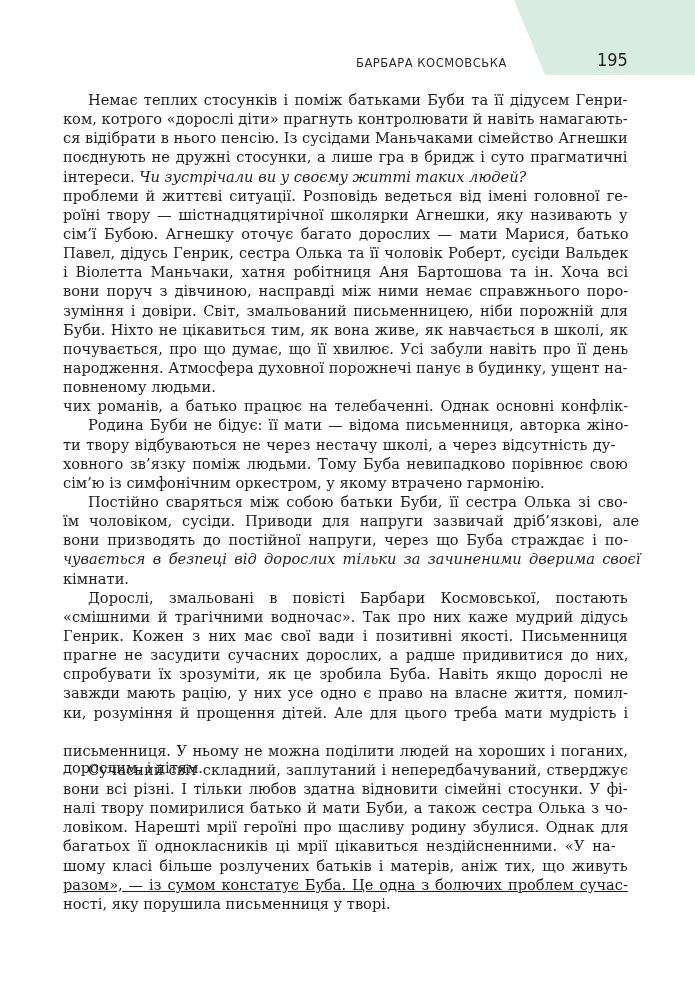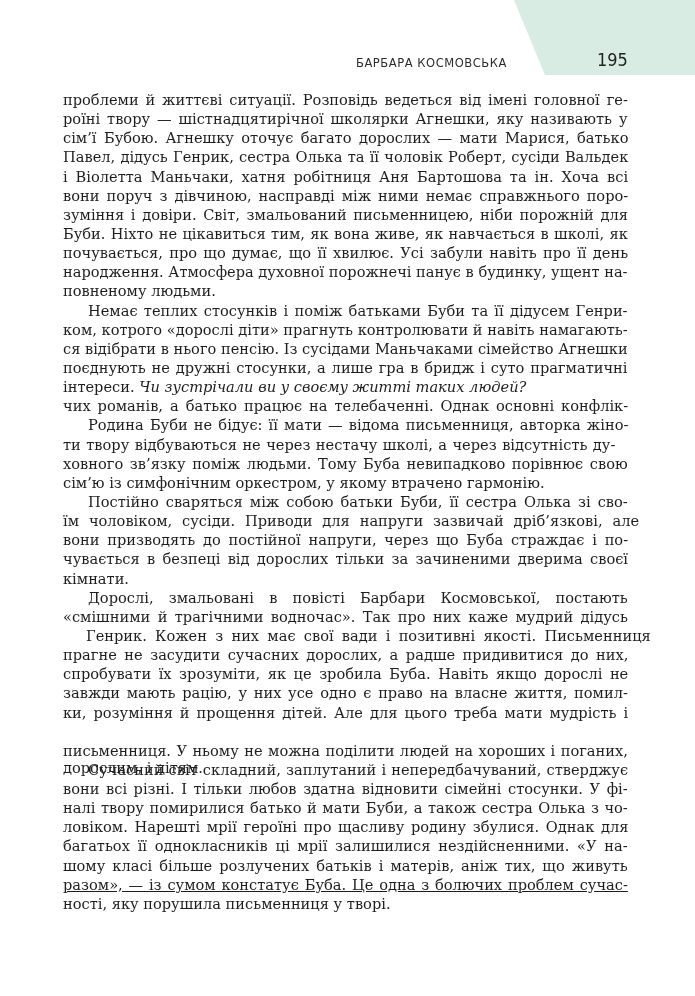--- a/index.html
+++ b/index.html
@@ -85,73 +85,73 @@
 </head>
 <body>
 
 <div class="header-band"></div>
 <div class="running-head">БАРБАРА КОСМОВСЬКА</div>
 <div class="page-number">195</div>
 
 <div class="text-column">
 
   <div class="para-block">
+    <span class="line indent"><span class="inner" style="white-space: nowrap; width: auto; word-spacing: 1.6px;">Немає теплих стосунків і поміж батьками Буби та її дідусем Генри-</span></span>
+    <span class="line"><span class="inner" style="white-space: nowrap; width: auto; word-spacing: 0px;">ком, котрого «дорослі діти» прагнуть контролювати й навіть намагають-</span></span>
+    <span class="line"><span class="inner" style="white-space: nowrap; width: auto; transform: scaleX(0.998233); transform-origin: left center;">ся відібрати в нього пенсію. Із сусідами Маньчаками сімейство Агнешки</span></span>
+    <span class="line"><span class="inner" style="white-space: nowrap; width: auto; word-spacing: 1.18182px;">поєднують не дружні стосунки, а лише гра в бридж і суто прагматичні</span></span>
+    <span class="line last"><span class="inner" style="white-space: nowrap; width: auto;"><span>інтереси. </span><span class="italic">Чи зустрічали ви у своєму житті таких людей?</span></span></span>
+  </div>
+
+  <div class="para-block">
     <span class="line"><span class="inner" style="white-space: nowrap; width: auto; word-spacing: 2.22222px;">проблеми й життєві ситуації. Розповідь ведеться від імені головної ге-</span></span>
     <span class="line"><span class="inner" style="white-space: nowrap; width: auto; word-spacing: 2.25px;">роїні твору — шістнадцятирічної школярки Агнешки, яку називають у</span></span>
     <span class="line"><span class="inner" style="white-space: nowrap; width: auto; word-spacing: 2.77778px;">сім’ї Бубою. Агнешку оточує багато дорослих — мати Марися, батько</span></span>
     <span class="line"><span class="inner" style="white-space: nowrap; width: auto; word-spacing: 0.6px;">Павел, дідусь Генрик, сестра Олька та її чоловік Роберт, сусіди Вальдек</span></span>
     <span class="line"><span class="inner" style="white-space: nowrap; width: auto; word-spacing: 3.3px;">і Віолетта Маньчаки, хатня робітниця Аня Бартошова та ін. Хоча всі</span></span>
     <span class="line"><span class="inner" style="white-space: nowrap; width: auto; word-spacing: 2.33333px;">вони поруч з дівчиною, насправді між ними немає справжнього поро-</span></span>
     <span class="line"><span class="inner" style="white-space: nowrap; width: auto; word-spacing: 2px;">зуміння і довіри. Світ, змальований письменницею, ніби порожній для</span></span>
     <span class="line"><span class="inner" style="white-space: nowrap; width: auto; word-spacing: 0.75px;">Буби. Ніхто не цікавиться тим, як вона живе, як навчається в школі, як</span></span>
     <span class="line"><span class="inner" style="white-space: nowrap; width: auto; word-spacing: 1.66667px;">почувається, про що думає, що її хвилює. Усі забули навіть про її день</span></span>
     <span class="line"><span class="inner" style="white-space: nowrap; width: auto; transform: scaleX(0.998233); transform-origin: left center;">народження. Атмосфера духовної порожнечі панує в будинку, ущент на-</span></span>
     <span class="line last"><span class="inner" style="white-space: nowrap; width: auto;">повненому людьми.</span></span>
   </div>
 
   <div class="para-block">
-    <span class="line indent"><span class="inner" style="white-space: nowrap; width: auto; word-spacing: 1.6px;">Немає теплих стосунків і поміж батьками Буби та її дідусем Генри-</span></span>
-    <span class="line"><span class="inner" style="white-space: nowrap; width: auto; word-spacing: 0px;">ком, котрого «дорослі діти» прагнуть контролювати й навіть намагають-</span></span>
-    <span class="line"><span class="inner" style="white-space: nowrap; width: auto; transform: scaleX(0.998233); transform-origin: left center;">ся відібрати в нього пенсію. Із сусідами Маньчаками сімейство Агнешки</span></span>
-    <span class="line"><span class="inner" style="white-space: nowrap; width: auto; word-spacing: 1.18182px;">поєднують не дружні стосунки, а лише гра в бридж і суто прагматичні</span></span>
-    <span class="line last"><span class="inner" style="white-space: nowrap; width: auto;"><span>інтереси. </span><span class="italic">Чи зустрічали ви у своєму житті таких людей?</span></span></span>
-  </div>
-
-  <div class="para-block">
     <span class="line"><span class="inner" style="white-space: nowrap; width: auto; word-spacing: 2.33333px;">чих романів, а батько працює на телебаченні. Однак основні конфлік-</span></span>
     <span class="line indent"><span class="inner" style="white-space: nowrap; width: auto; word-spacing: 1.5px;">Родина Буби не бідує: її мати — відома письменниця, авторка жіно-</span></span>
     <span class="line"><span class="inner" style="white-space: nowrap; width: auto; word-spacing: 0.8px;">ти твору відбуваються не через нестачу школі, а через відсутність ду-</span></span>
     <span class="line"><span class="inner" style="white-space: nowrap; width: auto; word-spacing: 2px;">ховного зв’язку поміж людьми. Тому Буба невипадково порівнює свою</span></span>
     <span class="line last"><span class="inner" style="white-space: nowrap; width: auto;">сім’ю із симфонічним оркестром, у якому втрачено гармонію.</span></span>
   </div>
 
   <div class="para-block">
     <span class="line indent"><span class="inner" style="white-space: nowrap; width: auto; word-spacing: 2.4px;">Постійно сваряться між собою батьки Буби, її сестра Олька зі сво-</span></span>
     <span class="line"><span class="inner" style="white-space: nowrap; width: auto; word-spacing: 5.25px;">їм чоловіком, сусіди. Приводи для напруги зазвичай дріб’язкові, але</span></span>
     <span class="line"><span class="inner" style="white-space: nowrap; width: auto; word-spacing: 3.1px;">вони призводять до постійної напруги, через що Буба страждає і по-</span></span>
-    <span class="line"><span class="inner" style="white-space: nowrap; width: auto; word-spacing: 2.66667px;">чувається в безпеці від дорослих тільки за зачиненими дверима своєї</span></span>
+    <span class="line"><span class="inner" style="white-space: nowrap; width: auto; word-spacing: 2.66667px; font-style: italic;">чувається в безпеці від дорослих тільки за зачиненими дверима своєї</span></span>
     <span class="line last"><span class="inner" style="white-space: nowrap; width: auto;">кімнати.</span></span>
   </div>
 
   <div class="para-block">
     <span class="line indent"><span class="inner" style="white-space: nowrap; width: auto; word-spacing: 10.5px;">Дорослі, змальовані в повісті Барбари Космовської, постають</span></span>
     <span class="line"><span class="inner" style="white-space: nowrap; width: auto; word-spacing: 2.77778px;">«смішними й трагічними водночас». Так про них каже мудрий дідусь</span></span>
-    <span class="line"><span class="inner" style="white-space: nowrap; width: auto; word-spacing: 3.6px; margin-left: 23px;">Генрик. Кожен з них має свої вади і позитивні якості. Письменниця</span></span>
+    <span class="line"><span class="inner" style="white-space: nowrap; width: auto; word-spacing: 3.6px;">Генрик. Кожен з них має свої вади і позитивні якості. Письменниця</span></span>
     <span class="line"><span class="inner" style="white-space: nowrap; width: auto; word-spacing: 2.88889px;">прагне не засудити сучасних дорослих, а радше придивитися до них,</span></span>
     <span class="line"><span class="inner" style="white-space: nowrap; width: auto; word-spacing: 2.9px;">спробувати їх зрозуміти, як це зробила Буба. Навіть якщо дорослі не</span></span>
     <span class="line"><span class="inner" style="white-space: nowrap; width: auto; word-spacing: 2.08333px;">завжди мають рацію, у них усе одно є право на власне життя, помил-</span></span>
     <span class="line"><span class="inner" style="white-space: nowrap; width: auto; word-spacing: 2.36364px;">ки, розуміння й прощення дітей. Але для цього треба мати мудрість і</span></span>
     <span class="line last"><span class="inner" style="white-space: nowrap; width: auto; margin-top: 36px;">дорослим, і дітям.</span></span>
   </div>
 
   <div class="para-block">
     <span class="line"><span class="inner" style="white-space: nowrap; width: auto; word-spacing: 0.8px;">письменниця. У ньому не можна поділити людей на хороших і поганих,</span></span>
     <span class="line indent"><span class="inner" style="white-space: nowrap; width: auto; word-spacing: 0.5px;">Сучасний світ складний, заплутаний і непередбачуваний, стверджує</span></span>
     <span class="line"><span class="inner" style="white-space: nowrap; width: auto; word-spacing: 1.90909px;">вони всі різні. І тільки любов здатна відновити сімейні стосунки. У фі-</span></span>
     <span class="line"><span class="inner" style="white-space: nowrap; width: auto; word-spacing: 0.916667px;">налі твору помирилися батько й мати Буби, а також сестра Олька з чо-</span></span>
     <span class="line"><span class="inner" style="white-space: nowrap; width: auto; word-spacing: 2px;">ловіком. Нарешті мрії героїні про щасливу родину збулися. Однак для</span></span>
-    <span class="line"><span class="inner" style="white-space: nowrap; width: auto; word-spacing: 3.125px;">багатьох її однокласників ці мрії залишилися нездійсненними. «У на-</span></span>
+    <span class="line"><span class="inner" style="white-space: nowrap; width: auto; word-spacing: 3.125px;">багатьох її однокласників ці мрії цікавиться нездійсненними. «У на-</span></span>
     <span class="line"><span class="inner" style="white-space: nowrap; width: auto; word-spacing: 2.4px;">шому класі більше розлучених батьків і матерів, аніж тих, що живуть</span></span>
     <span class="line"><span class="inner" style="white-space: nowrap; width: auto; word-spacing: 1.18182px; text-decoration: underline;">разом», — із сумом констатує Буба. Це одна з болючих проблем сучас-</span></span>
     <span class="line last"><span class="inner" style="white-space: nowrap; width: auto;">ності, яку порушила письменниця у творі.</span></span>
   </div>
 
 </div>
 
 </body></html>

